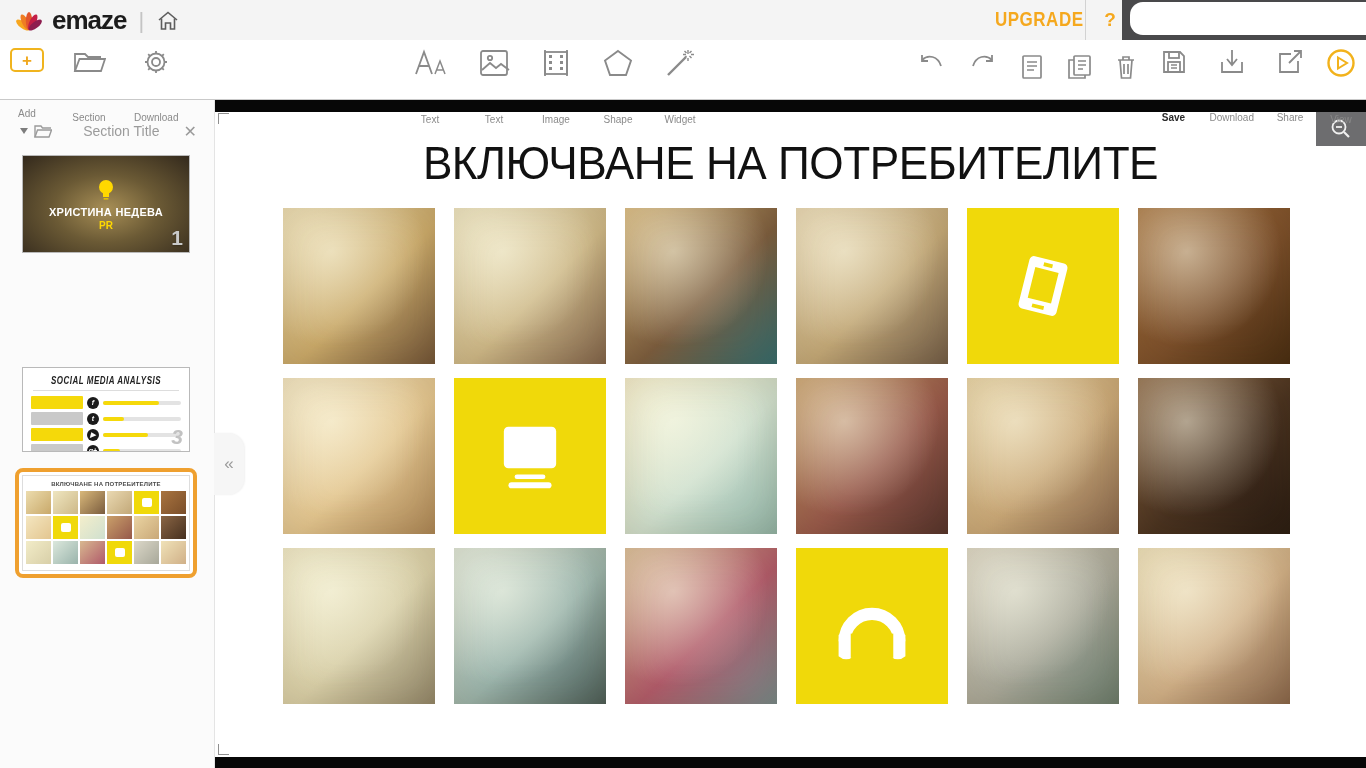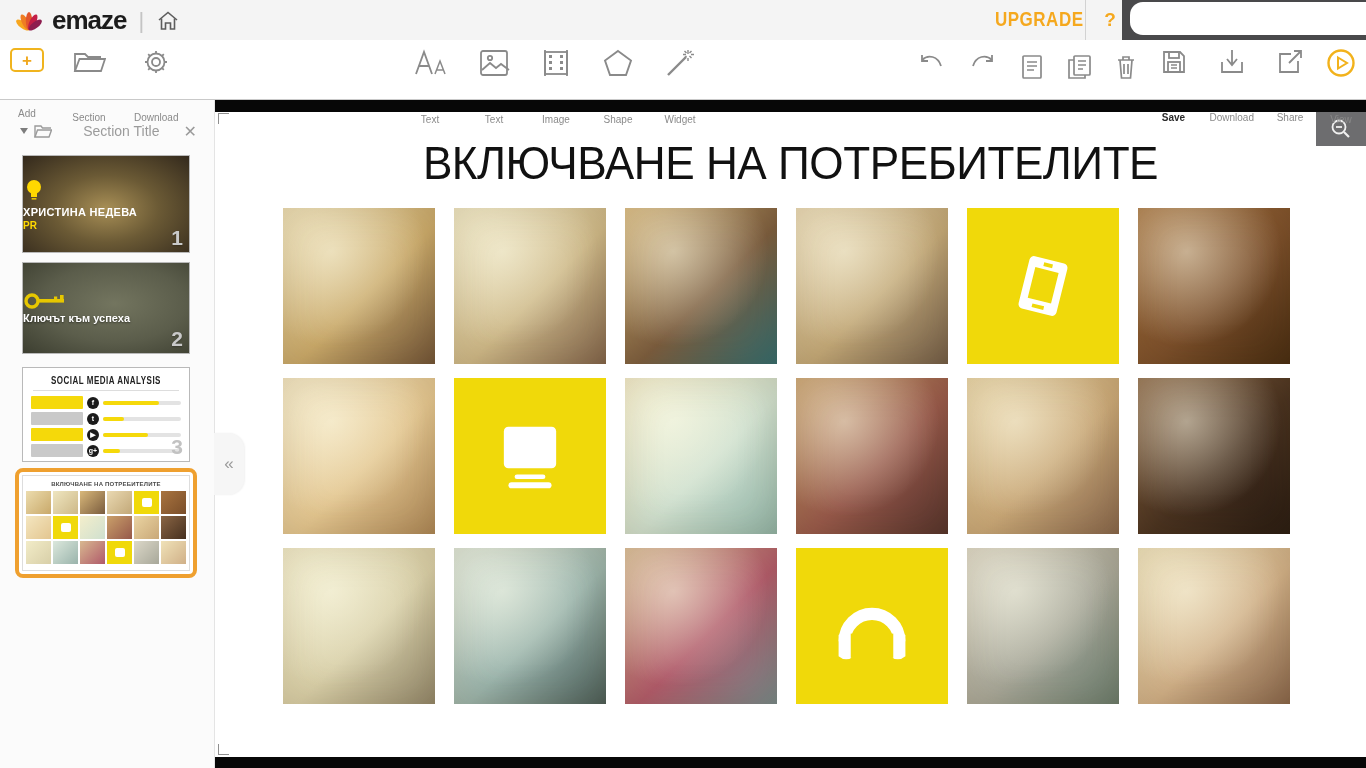--- a/index.html
+++ b/index.html
@@ -44,27 +44,27 @@
   .tri { width:0; height:0; border-left:4.5px solid transparent; border-right:4.5px solid transparent;
          border-top:6px solid #7d7d7d; margin-right:6px; cursor:pointer; }
 
   .thumb { position:absolute; left:22px; width:168px; border:1px solid #b9b9b9; cursor:pointer; overflow:hidden; }
   .thumb .num { position:absolute; right:6px; bottom:2px; font-size:21px; color:#c9c9c9; font-weight:bold;
                 text-shadow:0 1px 2px rgba(0,0,0,.25); }
   .thumb3 .num, .thumb4m .num { color:#c2c2c2; text-shadow:none; }
 
   .th1 { top:55px; height:98px; background:radial-gradient(ellipse at 50% 55%, #a88f56 0%, #6b5a35 45%, #33291c 100%); }
   .th2 { top:162px; height:92px; background:radial-gradient(ellipse at 55% 45%, #73755f 0%, #5b5d4b 55%, #3c3e30 100%); }
-  .th3 { top:267px; height:95px; background:#fff; }
+  .th3 { top:267px; height:85px; background:#fff;font-style:italic; }
   .th4wrap { position:absolute; left:15px; top:368px; width:182px; height:110px; border:4px solid #efa02f;
              border-radius:8px; background:#fff; cursor:pointer; }
   .th4 { position:absolute; left:3px; top:3px; width:168px; height:96px; background:#fff; border:1px solid #ddd; }
 
   .th-center { position:absolute; left:0; top:0; width:100%; height:100%; display:flex; flex-direction:column;
-               align-items:flex-start; justify-content:center; gap:2px; }
+               align-items:center; justify-content:center; gap:2px; }
   .th1-title { color:#fff; font-size:11px; font-weight:bold; letter-spacing:.3px; }
   .th1-sub { color:#ffd800; font-size:10px; font-weight:bold; }
   .th2-title { color:#fff; font-size:11px; font-weight:bold; text-shadow:0 1px 2px rgba(0,0,0,.5); }
 
   .sma-title { text-align:center; font-size:8px; font-weight:bold; letter-spacing:.5px; color:#222;
                padding-top:7px; transform:scaleY(1.25); }
   .sma-hr { width:88%; height:1px; background:#ddd; margin:6px auto 5px auto; }
   .sma-row { display:flex; align-items:center; gap:4px; padding:0 8px; margin-bottom:3px; }
   .sma-label { width:52px; height:13px; border-radius:1px; }
   .sma-ic { width:12px; height:12px; border-radius:50%; background:#1b1b1b; color:#fff; font-size:7px;
@@ -305,32 +305,20 @@
         <circle cx="11" cy="9" r="7" fill="#ffd800"></circle>
         <rect x="8" y="15" width="6" height="4" fill="#ffd800"></rect>
         <rect x="8.6" y="20" width="4.8" height="1.6" fill="#e6c200"></rect>
       </svg>
       <span class="th1-title">ХРИСТИНА НЕДЕВА</span>
       <span class="th1-sub">PR</span>
     </div>
     <span class="num">1</span>
   </div>
 
-  <div class="thumb th2">
-    <div class="th-center">
-      <svg width="46" height="18" viewBox="0 0 46 18">
-        <circle cx="9" cy="9" r="6" fill="none" stroke="#e6c700" stroke-width="3.4"></circle>
-        <rect x="15" y="7" width="26" height="3.6" fill="#e6c700"></rect>
-        <rect x="37" y="3" width="3.6" height="6" fill="#e6c700"></rect>
-        <rect x="31" y="4.5" width="3.2" height="4.5" fill="#e6c700"></rect>
-      </svg>
-      <span class="th2-title">Ключът към успеха</span>
-    </div>
-    <span class="num">2</span>
-  </div>
 
   <div class="thumb th3 thumb3">
     <div class="sma-title">SOCIAL MEDIA ANALYSIS</div>
     <div class="sma-hr"></div>
     <div id="sma-rows">
         <div class="sma-row">
           <span class="sma-label" style="background: rgb(245, 217, 10);"></span>
           <span class="sma-ic">f</span>
           <span class="sma-track">
             <span class="sma-fill" style="width: 72%;"></span>

